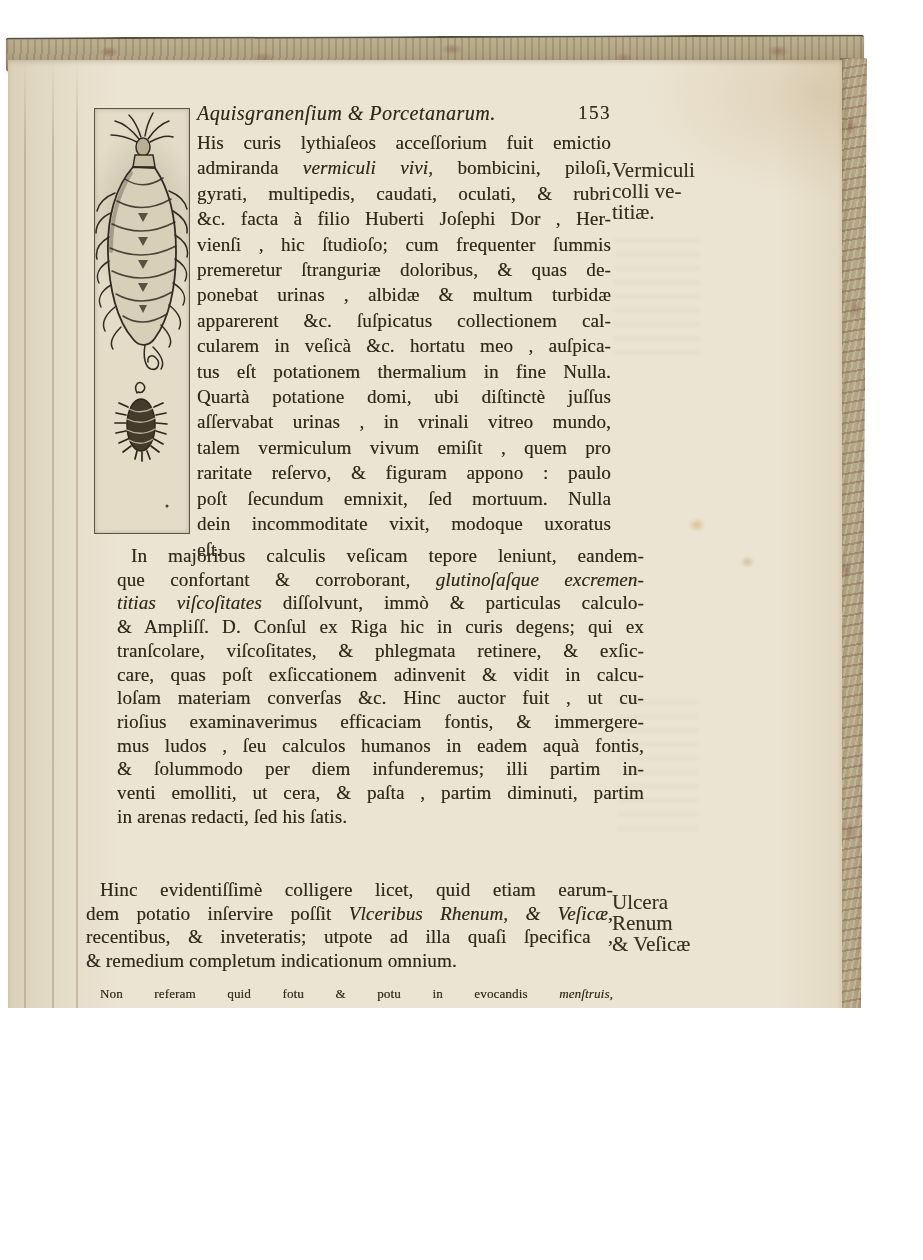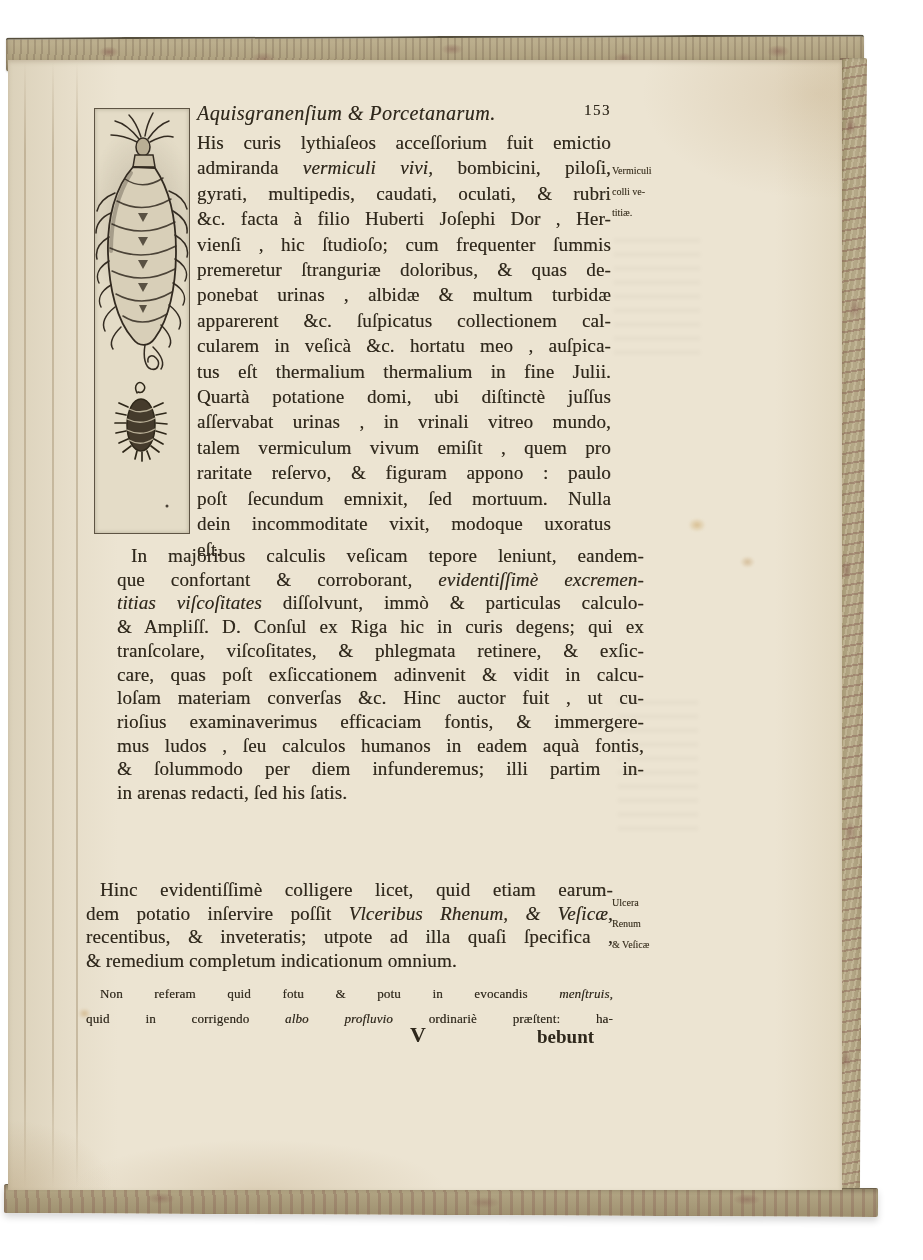--- a/index.html
+++ b/index.html
@@ -1,16 +1,16 @@
 <!DOCTYPE html>
 <html><head>
 <meta charset="utf-8">
 <style>
   html,body{margin:0;padding:0;background:#ffffff;}
-  .photo{position:relative;width:923px;height:1260px;background:#ffffff;overflow:hidden;
+  .photo{position:relative;width:923px;height:1008px;background:#ffffff;overflow:hidden;
          font-family:"Liberation Serif","DejaVu Serif",serif;}
   
   .board-top{position:absolute;left:6px;top:36px;width:858px;height:32px;border-radius:3px;
     transform:rotate(-0.2deg);
     background:
       radial-gradient(14px 8px at 12% 40%, rgba(131,88,79,.55), transparent 70%),
       radial-gradient(18px 9px at 30% 62%, rgba(131,88,79,.40), transparent 70%),
       radial-gradient(16px 8px at 52% 35%, rgba(131,88,79,.45), transparent 70%),
       radial-gradient(14px 8px at 72% 65%, rgba(131,88,79,.40), transparent 70%),
       radial-gradient(16px 9px at 90% 45%, rgba(131,88,79,.50), transparent 70%),
@@ -63,22 +63,22 @@
   .p1 .tline{font-size:19px;line-height:25.4px;}
   .p2 .tline{font-size:19px;line-height:23.7px;}
   .p4 .tline{font-size:13px;line-height:24.5px;}
   .tline{text-align:justify;text-align-last:justify;}
   .tline.end{text-align-last:left;}
   .tline.ind{text-indent:14px;}
   .it{font-style:italic;}
   .header{position:absolute;left:197px;top:102px;width:414px;display:flex;justify-content:space-between;
     color:#2f281c;text-shadow:.3px .3px .4px rgba(47,40,28,.5);}
   .header .title{font-style:italic;font-size:20px;letter-spacing:.5px;}
-  .header .pn{font-size:15px;letter-spacing:1.5px;text-align:center;}
-  .note{position:absolute;left:612px;width:98px;font-size:10px;line-height:21px;color:#39301f;
+  .header .pn{font-size:19px;letter-spacing:1.5px;text-align:center;}
+  .note{position:absolute;left:612px;width:98px;font-size:21px;line-height:21px;color:#39301f;
     text-shadow:.2px .2px .3px rgba(57,48,31,.4);}
   .sig{position:absolute;left:410px;top:1022px;font-size:22px;color:#2f281c;font-weight:bold;}
   .catch{position:absolute;left:537px;top:1026px;font-size:19px;color:#2f281c;font-weight:bold;}
   
   .stain{position:absolute;border-radius:50%;filter:blur(1px);}
   .s1{left:688px;top:518px;width:18px;height:14px;background:radial-gradient(#c9a25e, rgba(201,162,94,0) 70%);opacity:.55;}
   .s2{left:740px;top:556px;width:15px;height:12px;background:radial-gradient(#b98f55, rgba(185,143,85,0) 70%);opacity:.45;}
   .s3{left:78px;top:1008px;width:13px;height:11px;background:radial-gradient(#c2985a, rgba(194,152,90,0) 70%);opacity:.5;}
   .ghost{position:absolute;filter:blur(2px);opacity:.07;
     background:repeating-linear-gradient(0deg,#6e6452 0 3px, transparent 3px 14px);}
@@ -187,40 +187,41 @@
   <div class="tcol p1" style="left:197px;top:130px;width:414px;">
       <div class="tline"><span>His curis lythiaſeos acceſſorium fuit emictio</span></div>
       <div class="tline"><span>admiranda </span><span class="it">vermiculi vivi,</span><span> bombicini, piloſi,</span></div>
       <div class="tline"><span>gyrati, multipedis, caudati, oculati, &amp; rubri</span></div>
       <div class="tline"><span>&amp;c. facta à filio Huberti Joſephi Dor , Her-</span></div>
       <div class="tline"><span>vienſi , hic ſtudioſo; cum frequenter ſummis</span></div>
       <div class="tline"><span>premeretur ſtranguriæ doloribus, &amp; quas de-</span></div>
       <div class="tline"><span>ponebat urinas , albidæ &amp; multum turbidæ</span></div>
       <div class="tline"><span>apparerent &amp;c. ſuſpicatus collectionem cal-</span></div>
       <div class="tline"><span>cularem in veſicà &amp;c. hortatu meo , auſpica-</span></div>
-      <div class="tline"><span>tus eſt thermalium thermalium in fine Julii.</span></div>
+      <div class="tline"><span>tus eſt potationem thermalium in fine Nulla.</span></div>
       <div class="tline"><span>Quartà potatione domi, ubi diſtinctè juſſus</span></div>
       <div class="tline"><span>aſſervabat urinas , in vrinali vitreo mundo,</span></div>
       <div class="tline"><span>talem vermiculum vivum emiſit , quem pro</span></div>
       <div class="tline"><span>raritate reſervo, &amp; figuram appono : paulo</span></div>
       <div class="tline"><span>poſt ſecundum emnixit, ſed mortuum. Nulla</span></div>
       <div class="tline"><span>dein incommoditate vixit, modoque uxoratus</span></div>
       <div class="tline end"><span>eſt.</span></div>
     </div>
   <div class="tcol p2" style="left:86px;top:544px;width:527px;margin-left:31px;">
       <div class="tline ind"><span>In majoribus calculis veſicam tepore leniunt, eandem-</span></div>
-      <div class="tline"><span>que confortant &amp; corroborant, </span><span class="it">evidentiſſimè excremen-</span></div>
+      <div class="tline"><span>que confortant &amp; corroborant, </span><span class="it">glutinoſaſque excremen-</span></div>
       <div class="tline"><span class="it">titias viſcoſitates </span><span>diſſolvunt, immò &amp; particulas calculo-</span></div>
       <div class="tline"><span>&amp; Ampliſſ. D. Conſul ex Riga hic in curis degens; qui ex</span></div>
       <div class="tline"><span>tranſcolare, viſcoſitates, &amp; phlegmata retinere, &amp; exſic-</span></div>
       <div class="tline"><span>care, quas poſt exſiccationem adinvenit &amp; vidit in calcu-</span></div>
       <div class="tline"><span>loſam materiam converſas &amp;c. Hinc auctor fuit , ut cu-</span></div>
       <div class="tline"><span>rioſius examinaverimus efficaciam fontis, &amp; immergere-</span></div>
       <div class="tline"><span>mus ludos , ſeu calculos humanos in eadem aquà fontis,</span></div>
       <div class="tline"><span>&amp; ſolummodo per diem infunderemus; illi partim in-</span></div>
+      <div class="tline"><span>venti emolliti, ut cera, &amp; paſta , partim diminuti, partim</span></div>
       <div class="tline end"><span>in arenas redacti, ſed his ſatis.</span></div>
     </div>
   <div class="tcol p2" style="left:86px;top:878px;width:527px;">
       <div class="tline ind"><span>Hinc evidentiſſimè colligere licet, quid etiam earum-</span></div>
       <div class="tline"><span>dem potatio inſervire poſſit </span><span class="it">Vlceribus Rhenum, &amp; Veſicæ,</span></div>
       <div class="tline"><span>recentibus, &amp; inveteratis; utpote ad illa quaſi ſpecifica ,</span></div>
       <div class="tline end"><span>&amp; remedium completum indicationum omnium.</span></div>
     </div>
   <div class="tcol p4" style="left:86px;top:982px;width:527px;">
       <div class="tline ind"><span>Non referam quid fotu &amp; potu in evocandis </span><span class="it">menſtruis,</span></div>

